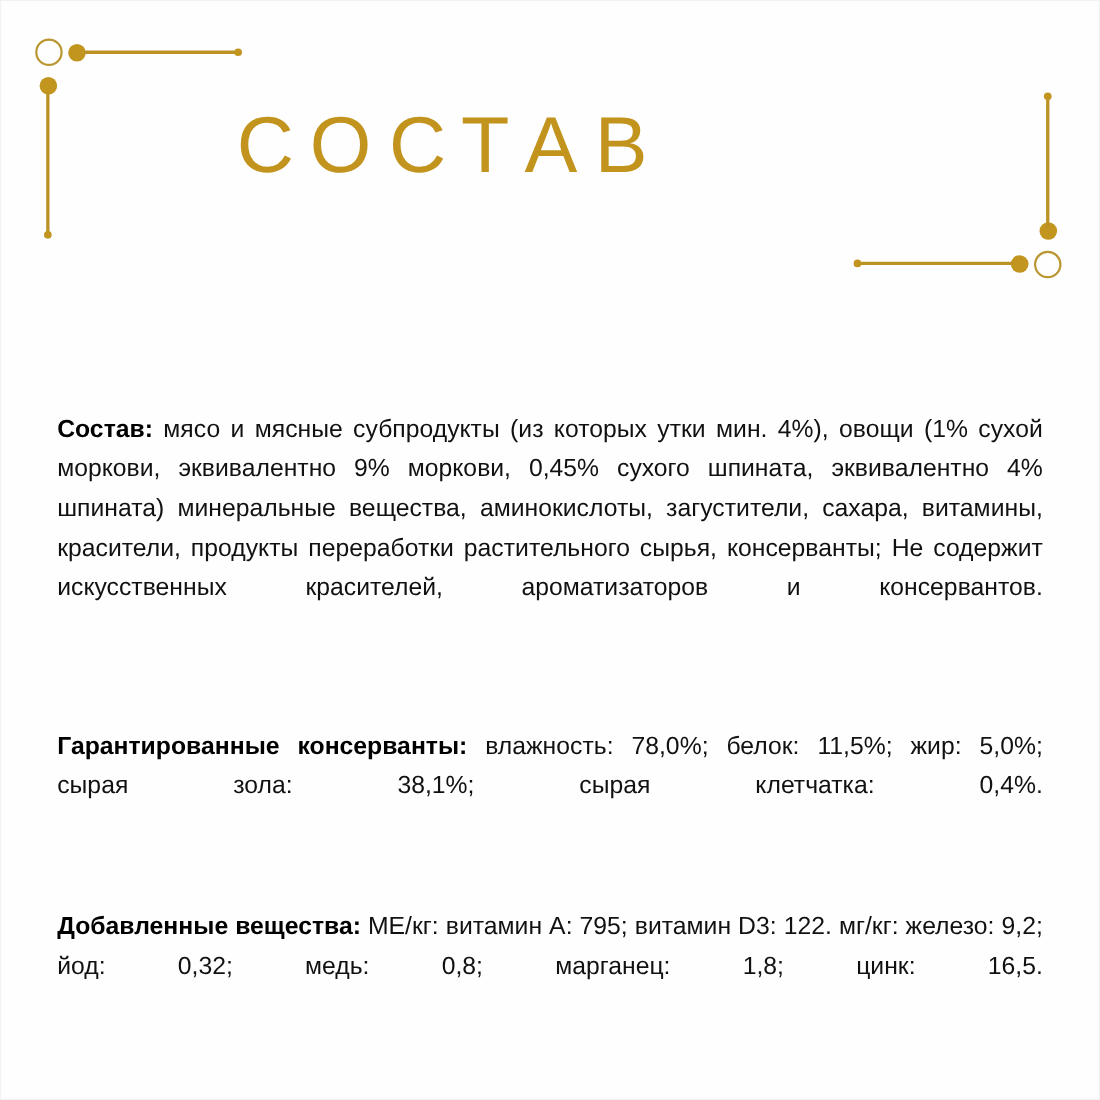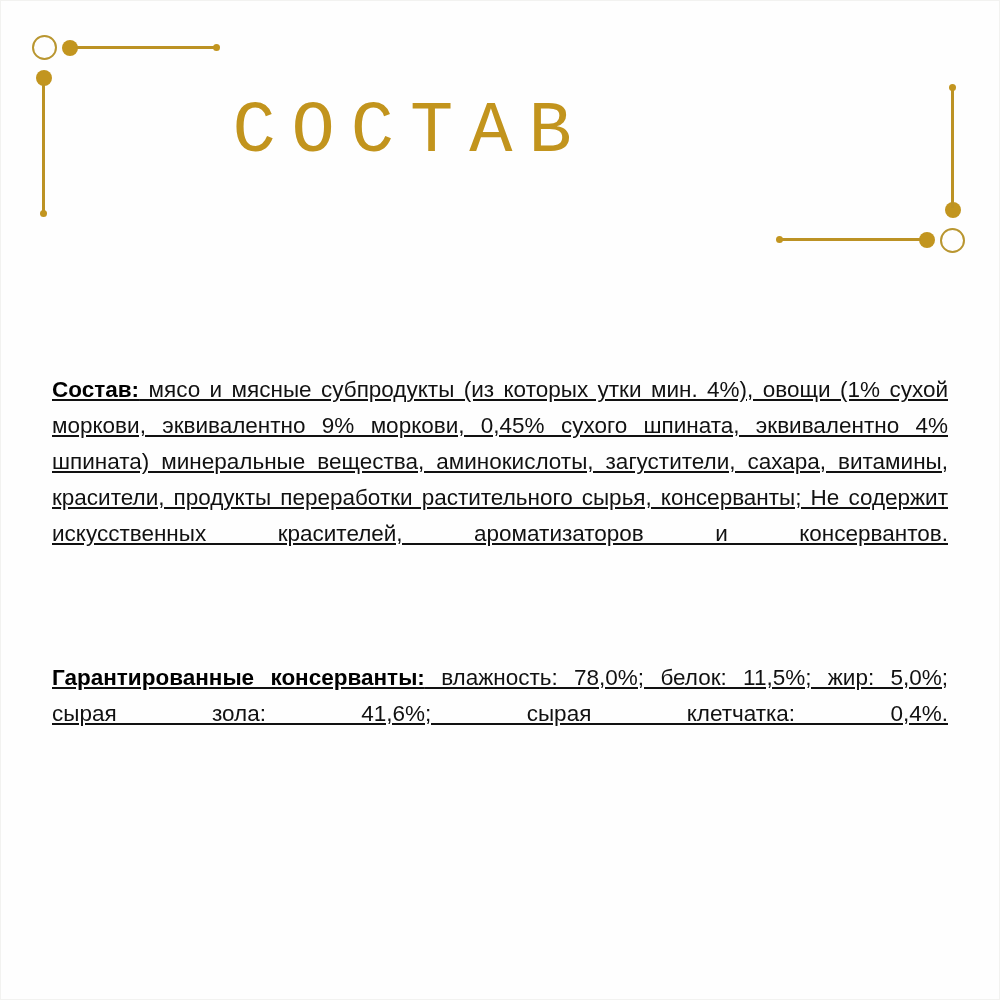--- a/index.html
+++ b/index.html
@@ -77,21 +77,21 @@
   .br-line-v { left: 951px; top: 88px;  height: 120px; }
   .br-dot-s2 { left: 949px; top: 84px;  width: 7px;   height: 7px; }
 
   
   .title {
     position: absolute;
     left: 0;
     top: 96px;
     width: 804px;
     text-align: center;
-    font-family: Liberation Mono, monospace;
+    font-family: Liberation Sans, sans-serif;
     font-size: 72px;
     font-weight: 400;
     letter-spacing: 16px;
     text-indent: 16px;
     color: #c2941d;
     line-height: 1;
     white-space: nowrap;
   }
 
   
@@ -103,21 +103,20 @@
   }
 
   .para {
     font-size: 22.5px;
     line-height: 36px;
     color: #111111;
     text-align: justify;
     text-justify: inter-word;
     margin: 0;
     hyphens: none;
-    text-decoration: underline;
   }
   .para.composition { margin-bottom: 0; }
 
   .block-gap-1 { height: 72px; }
   .block-gap-2 { height: 56px; }
 
   .lead {
     font-weight: bold;
     color: #000000;
   }
@@ -157,20 +156,21 @@
   </div>
 
   <div class="title">СОСТАВ</div>
 
   <div class="content">
 
     <p class="para composition"><span class="lead">Состав:</span><span> мясо и мясные субпродукты (из которых утки мин. 4%), овощи (1% сухой моркови, эквивалентно 9% моркови, 0,45% сухого шпината, эквивалентно 4% шпината) минеральные вещества, аминокислоты, загустители, сахара, витамины, красители, продукты переработки растительного сырья, консерванты; Не содержит искусственных красителей, ароматизаторов и консервантов.</span></p>
 
     <div class="block-gap-1"></div>
 
-    <p class="para"><span class="lead">Гарантированные консерванты:</span><span> влажность: 78,0%; белок: 11,5%; жир: 5,0%; сырая зола: 41,6%; сырая клетчатка: 0,4%.</span></p>
+    <p class="para"><span class="lead">Гарантированные консерванты:</span><span> влажность: 78,0%; белок: 11,5%; жир: 5,0%; сырая зола: 38,1%; сырая клетчатка: 0,4%.</span></p>
 
     <div class="block-gap-2"></div>
 
+    <p class="para"><span class="lead">Добавленные вещества:</span><span> МЕ/кг: витамин А: 795; витамин D3: 122. мг/кг: железо: 9,2; йод: 0,32; медь: 0,8; марганец: 1,8; цинк: 16,5.</span></p>
 
   </div>
 
 </div>
 
 </body></html>

